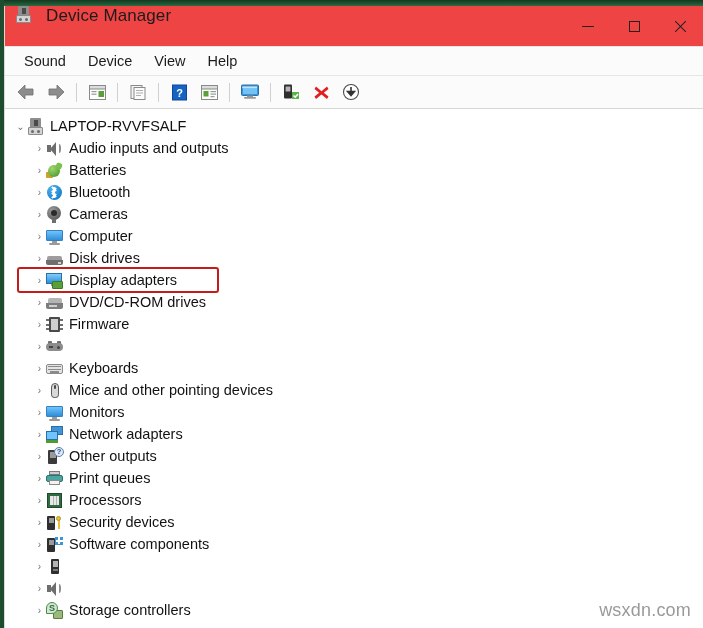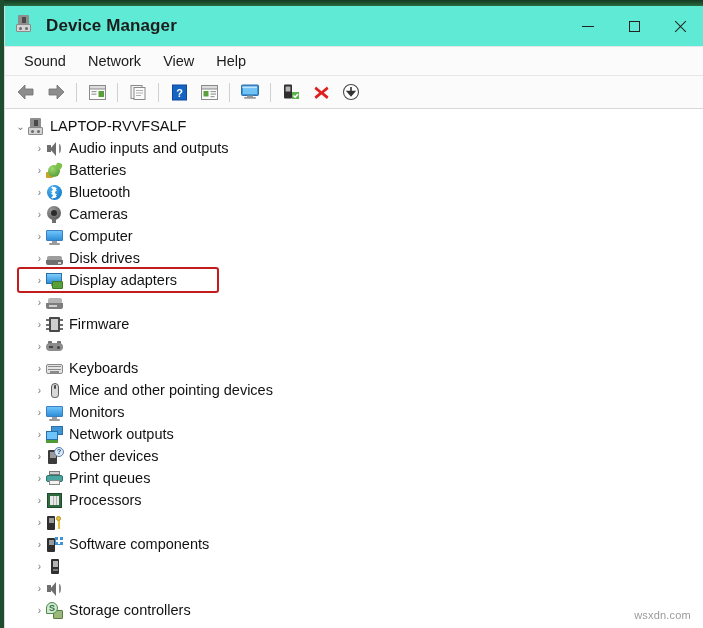--- a/index.html
+++ b/index.html
@@ -23,24 +23,23 @@
   .window{
     position:absolute;left:4px;top:6px;width:699px;height:622px;
     background:#ffffff;
     border-left:1px solid #d9d9d9;
     box-sizing:border-box;
     display:flex;flex-direction:column;
   }
   
   .titlebar{
     height:40px;min-height:40px;
-    display:flex;align-items:center;
-    background:#5eead4;
+    display:flex;align-items:flex-start;
+    background:#ef4444;
     position:relative;
-    font-weight:bold;
   }
   .title-icon{
     width:22px;height:22px;margin-left:10px;margin-right:9px;
     position:relative;flex:none;
   }
   .title-text{
     font-size:17px;color:#1c1c1c;letter-spacing:.1px;
     white-space:nowrap;
   }
   .win-controls{
@@ -94,21 +93,21 @@
   .row .lbl{line-height:22px;}
   .row.root{padding-left:9px;}
   .row.child{padding-left:28px;}
   .redbox{
     position:absolute;left:12px;top:-2px;width:202px;height:26px;
     border:2px solid #c21c1c;border-radius:3px;box-sizing:border-box;
     pointer-events:none;
   }
   .watermark{
     position:absolute;right:12px;bottom:7px;
-    font-size:11px;color:#9a9a9a;letter-spacing:.2px;
+    font-size:18px;color:#9a9a9a;letter-spacing:.2px;
   }
   
   .i{position:absolute;}
   
   .ic-root .b1{left:3px;top:0;width:11px;height:10px;background:#8e8e8e;border-radius:1px;}
   .ic-root .b2{left:1px;top:9px;width:15px;height:8px;background:#d4d4d4;border:1px solid #8a8a8a;box-sizing:border-box;border-radius:1px;}
   .ic-root .d1{left:4px;top:12px;width:3px;height:3px;background:#6b6b6b;border-radius:50%;}
   .ic-root .d2{left:10px;top:12px;width:3px;height:3px;background:#6b6b6b;border-radius:50%;}
   .ic-root .n1{left:7px;top:2px;width:4px;height:6px;background:#4a4a4a;}
   
@@ -233,21 +232,21 @@
         <span class="glyph-max"></span>
       </div>
       <div class="win-btn close">
         <span class="glyph-close"></span>
       </div>
     </div>
   </div>
 
   <div class="menubar">
     <div class="menu-item">Sound</div>
-    <div class="menu-item">Network</div>
+    <div class="menu-item">Device</div>
     <div class="menu-item">View</div>
     <div class="menu-item">Help</div>
   </div>
 
   <div class="toolbar">
 
     <div class="tb-btn">
       <svg width="20" height="18" viewBox="0 0 20 18">
         <path d="M9 2 L2 9 L9 16 L9 12 L17 12 L17 6 L9 6 Z" fill="#8d8d8d" stroke="#6f6f6f" stroke-width="0.8"></path>
       </svg>
@@ -423,20 +422,21 @@
           <span class="lbl">Display adapters</span>
           <span class="redbox" style="border-color: rgb(194, 28, 28);"></span>
         </div>
         <div class="row child">
           <span class="expander">›</span>
           <span class="ico ic-dvd">
             <span class="i top"></span>
             <span class="i bot"></span>
             <span class="i slot"></span>
           </span>
+          <span class="lbl">DVD/CD-ROM drives</span>
         </div>
         <div class="row child">
           <span class="expander">›</span>
           <span class="ico ic-fw">
             <span class="i p1"></span>
             <span class="i p2"></span>
             <span class="i p3"></span>
             <span class="i p4"></span>
             <span class="i p5"></span>
             <span class="i p6"></span>
@@ -483,30 +483,30 @@
           </span>
           <span class="lbl">Monitors</span>
         </div>
         <div class="row child">
           <span class="expander">›</span>
           <span class="ico ic-net">
             <span class="i s1"></span>
             <span class="i s2"></span>
             <span class="i g"></span>
           </span>
-          <span class="lbl">Network outputs</span>
+          <span class="lbl">Network adapters</span>
         </div>
         <div class="row child">
           <span class="expander">›</span>
           <span class="ico ic-oth">
             <span class="i b"></span>
             <span class="i f"></span>
             <span class="i q">?</span>
           </span>
-          <span class="lbl">Other devices</span>
+          <span class="lbl">Other outputs</span>
         </div>
         <div class="row child">
           <span class="expander">›</span>
           <span class="ico ic-pq">
             <span class="i top"></span>
             <span class="i b"></span>
             <span class="i o"></span>
           </span>
           <span class="lbl">Print queues</span>
         </div>
@@ -521,20 +521,21 @@
           <span class="lbl">Processors</span>
         </div>
         <div class="row child">
           <span class="expander">›</span>
           <span class="ico ic-sec">
             <span class="i b"></span>
             <span class="i f"></span>
             <span class="i ks"></span>
             <span class="i k"></span>
           </span>
+          <span class="lbl">Security devices</span>
         </div>
         <div class="row child">
           <span class="expander">›</span>
           <span class="ico ic-swc">
             <span class="i b"></span>
             <span class="i f"></span>
             <span class="i p"></span>
             <span class="i pv"></span>
             <span class="i ph"></span>
           </span>

